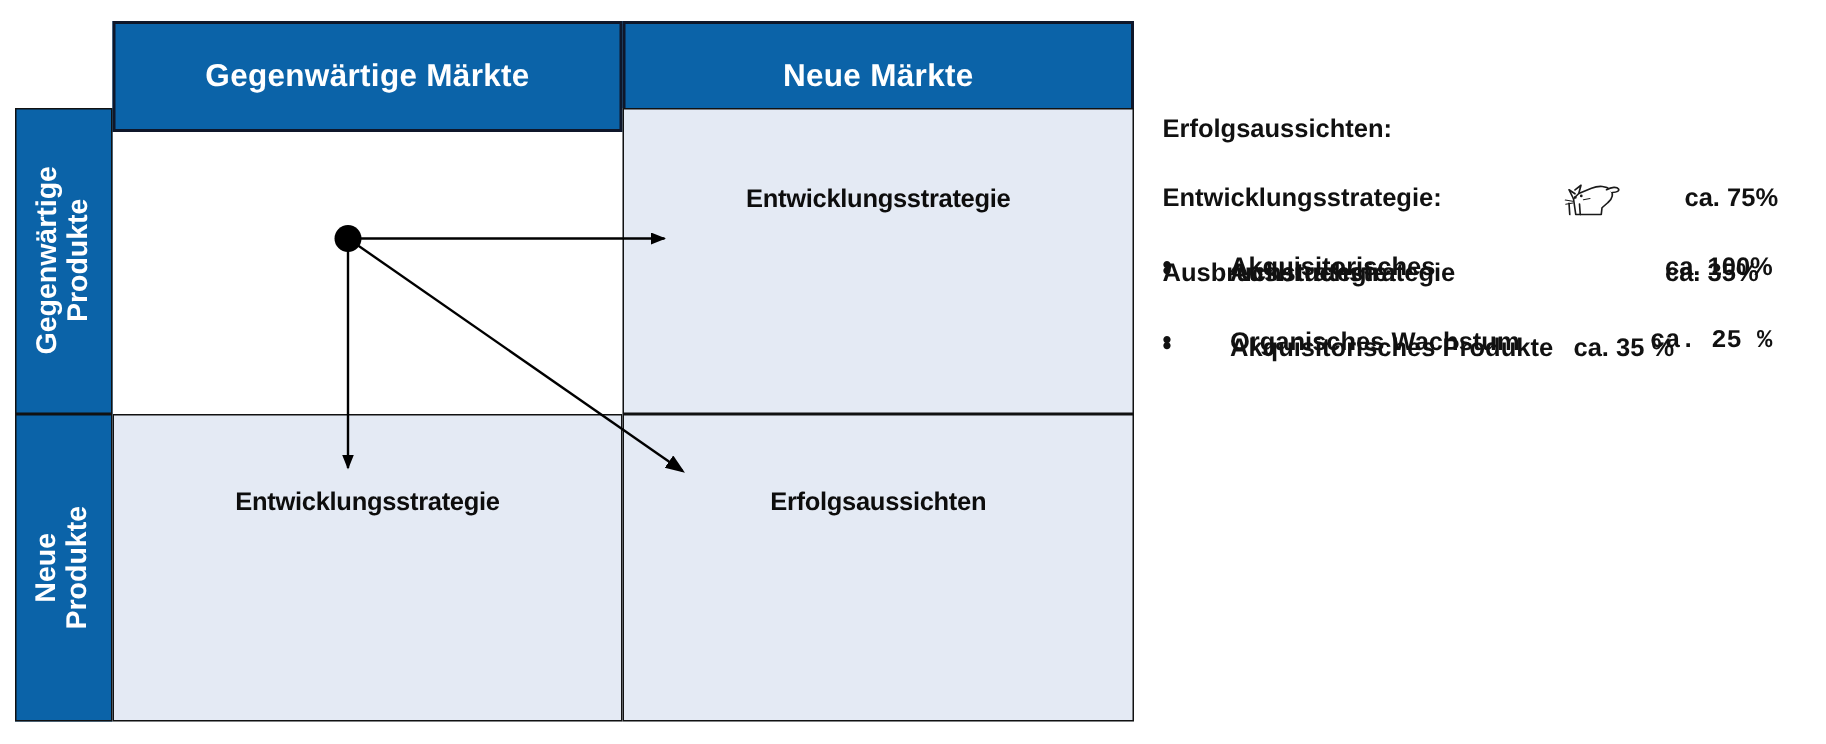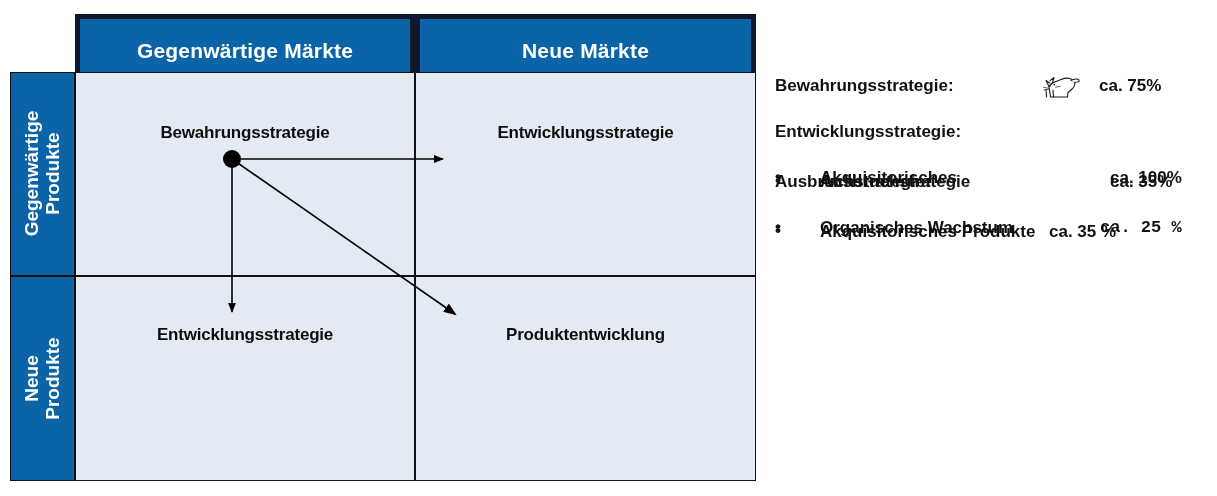--- a/index.html
+++ b/index.html
@@ -23,21 +23,21 @@
     width: 760px;
     height: 496px;
   }
 
   
   .col-head {
     position: absolute;
     top: 14px;
     height: 74px;
     background: #0b63a8;
-    border: 5px solid #0f172a;
+    border: 2px solid #0f172a;
     box-sizing: border-box;
     display: flex;
     align-items: center;
     justify-content: center;
     color: #ffffff;
     font-size: 21px;
     font-weight: bold;
     letter-spacing: 0.2px;
   }
   #col-head-current { left: 75px;  width: 340px; }
@@ -175,31 +175,28 @@
       <div>Produkte</div>
     </div>
   </div>
   <div class="row-head" id="row-head-new">
     <div class="row-head-inner">
       <div>Neue</div>
       <div>Produkte</div>
     </div>
   </div>
 
-  <div class="cell" id="cell-tl">
-    <div class="cell-label">Bewahrungsstrategie</div>
-  </div>
   <div class="cell" id="cell-tr">
     <div class="cell-label">Entwicklungsstrategie</div>
   </div>
   <div class="cell" id="cell-bl">
     <div class="cell-label">Entwicklungsstrategie</div>
   </div>
   <div class="cell" id="cell-br">
-    <div class="cell-label">Produktentwicklung</div>
+    <div class="cell-label">Erfolgsaussichten</div>
   </div>
 
   <svg id="arrows" viewBox="0 0 760 496">
     <defs>
       <marker id="ah" markerWidth="11" markerHeight="11" refX="9" refY="4" orient="auto" markerUnits="userSpaceOnUse">
         <path d="M0,0 L10,4 L0,8 z" fill="#000000"></path>
       </marker>
       <marker id="ahd" markerWidth="14" markerHeight="14" refX="11" refY="5" orient="auto" markerUnits="userSpaceOnUse">
         <path d="M0,0 L13,5 L0,10 z" fill="#000000"></path>
       </marker>
@@ -210,44 +207,46 @@
     <line x1="232" y1="159" x2="443" y2="159" stroke="#000000" stroke-width="1.6" marker-end="url(#ah)"></line>
 
     <line x1="232" y1="159" x2="232" y2="312" stroke="#000000" stroke-width="1.6" marker-end="url(#ah)"></line>
 
     <line x1="232" y1="159" x2="455" y2="314" stroke="#000000" stroke-width="1.6" marker-end="url(#ahd)"></line>
   </svg>
 </div>
 
 <div id="legend">
 
+  <div class="legend-row legend-heading">
+    <span>Erfolgsaussichten:</span>
+  </div>
 
   <div class="legend-row legend-sub">
-    <span>Bewahrungsstrategie:</span>
     <svg id="cat-icon" viewBox="0 0 44 34">
       <g fill="#ffffff" stroke="#1a1a1a" stroke-width="1.1" stroke-linejoin="round" stroke-linecap="round">
         <path d="M13.5 30 L12 19.5 L15.5 16 L24 12.5 C29 10.5 34 11 36.5 13.5
                  C39 16 38 19.5 35 22 L31 25.5 L30.5 30 Z"></path>
         <path d="M12 19.5 L9 13.5 L13 16.2"></path>
         <path d="M15.5 16 L17 10.5 L13 13.6"></path>
         <path d="M9.5 30 L9 22.5"></path>
         <path d="M16.5 30 L16 23"></path>
         <path d="M34 13.5 C37.5 11.5 41 11.5 42 13 C42.8 14.2 41 15.3 38 15.3"></path>
       </g>
       <g fill="#1a1a1a">
         <circle cx="13.2" cy="18.6" r="0.9"></circle>
         <circle cx="17.2" cy="17.6" r="0.9"></circle>
       </g>
       <g stroke="#1a1a1a" stroke-width="0.7" stroke-linecap="round">
         <path d="M11.5 21.2 L6.5 20.4"></path>
         <path d="M11.6 22.3 L6.8 23.1"></path>
         <path d="M18.6 20.2 L23 19.4"></path>
       </g>
     </svg>
-    <span class="val-inline" style="left:324px;">ca. 75%</span>
+    <span class="val-inline" style="left:348px;">ca. 75%</span>
   </div>
 
   <div class="legend-row legend-sub">
     <span>Entwicklungsstrategie:</span>
   </div>
 
   <div class="legend-bullet-row">
     <span class="bullet-dot">•</span>
     <span class="bullet-text">Akquisitorisches</span>
     <span class="bullet-value" style="left:335px;">ca. 100%</span>

